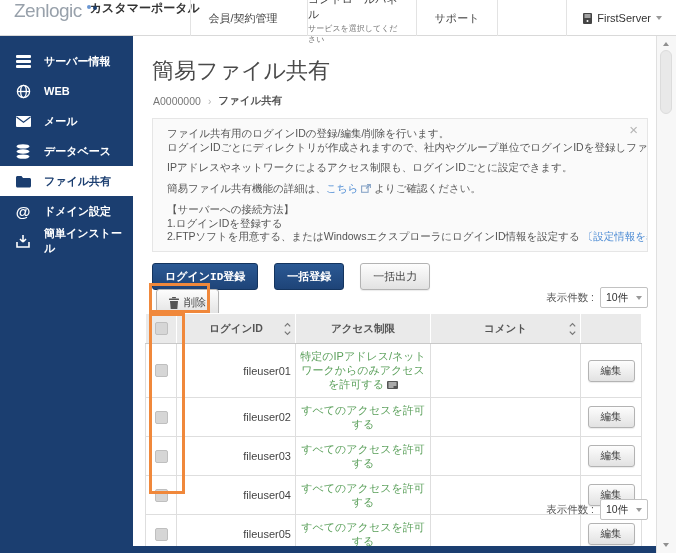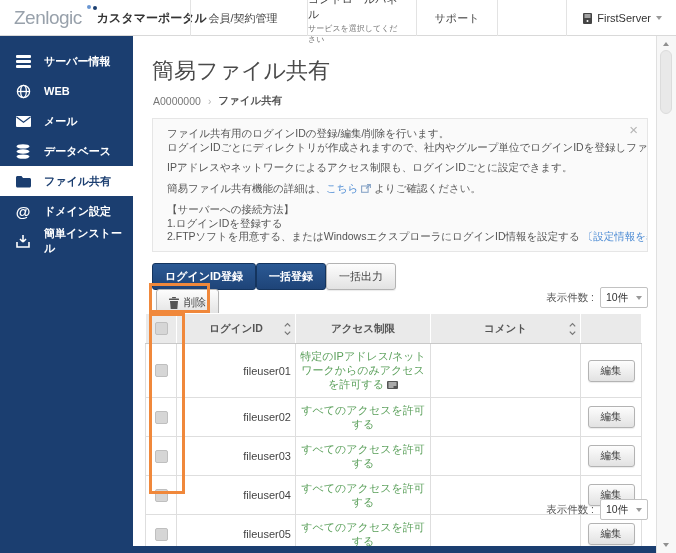--- a/index.html
+++ b/index.html
@@ -3,21 +3,21 @@
 <meta charset="utf-8">
 <style>
   * { margin:0; padding:0; box-sizing:border-box; }
   html,body { width:676px; height:553px; }
   body { position:relative; overflow:hidden; background:#fff;
          font-family:"Liberation Sans","DejaVu Sans",sans-serif; }
 
   
   .header { position:absolute; left:0; top:0; width:676px; height:36px;
             background:#fff; border-bottom:1px solid #d9d9d9; z-index:8; }
-  .logo { position:absolute; left:14px; top:0; height:36px; display:flex; align-items:center; gap:15px; }
+  .logo { position:absolute; left:14px; top:0; height:36px; display:flex; gap:8px; }
   .logo-en { font-size:19px; color:#98a1ab; letter-spacing:-0.5px; }
   .logo-dots { position:absolute; left:73px; top:5px; width:4px; height:4px; border-radius:50%;
                background:#6a96d2; box-shadow:6px 1px 0 #1b3e70; }
   .logo-jp { font-size:12px; color:#333; font-weight:bold; }
   .nav { position:absolute; left:178px; top:0; height:36px; display:flex; }
   .nav-item { border-left:1px solid #e3e3e3; display:flex; flex-direction:column; align-items:center;
               justify-content:center; font-size:11px; color:#444; cursor:pointer;margin-left:12px; }
   .nav-item.n1 { width:105px; }
   .nav-item.n2 { width:97px; }
   .nav-item.n3 { width:82px; border-right:1px solid #e3e3e3; }
@@ -52,21 +52,21 @@
   .link { color:#4c8bd4; text-decoration:none; cursor:pointer; }
   .close { position:absolute; right:9px; top:3px; font-size:15px; color:#b5b5b5; cursor:pointer; line-height:1; }
   .extlink { display:inline-block; margin:0 3px; vertical-align:-1px; }
 
   .btn { font-size:11px; border-radius:3px; cursor:pointer; font-family:inherit; display:inline-flex;
          align-items:center; justify-content:center; }
   .btn.navy { background:linear-gradient(#2b5994,#1e4478); color:#fff; border:1px solid #14345e;
               font-weight:bold; padding:5px 12px; }
   .btn.gray { background:linear-gradient(#fdfdfd,#e2e2e2); color:#444; border:1px solid #b3b3b3;
               padding:5px 12px; box-shadow:0 1px 1px rgba(0,0,0,0.08); }
-  .btn-row { position:absolute; left:19px; top:227px; display:flex; gap:0; }
+  .btn-row { position:absolute; left:19px; top:227px; display:flex; gap:16px;font-family:Liberation Mono, monospace; }
   .delete-btn { position:absolute; left:23px; top:253px; padding:4px 10px; gap:5px; }
 
   .display-count { position:absolute; right:8px; display:flex; align-items:center; gap:6px;
                    font-size:10.5px; color:#555; }
   .display-count.top { top:251px; }
   .display-count.bottom { top:463px; }
   .dc-select { width:48px; height:21px; border:1px solid #c2c2c2; border-radius:2px; background:#fff;
                display:flex; align-items:center; justify-content:space-between; padding:0 5px;
                font-size:10.5px; color:#333; cursor:pointer; }
 

